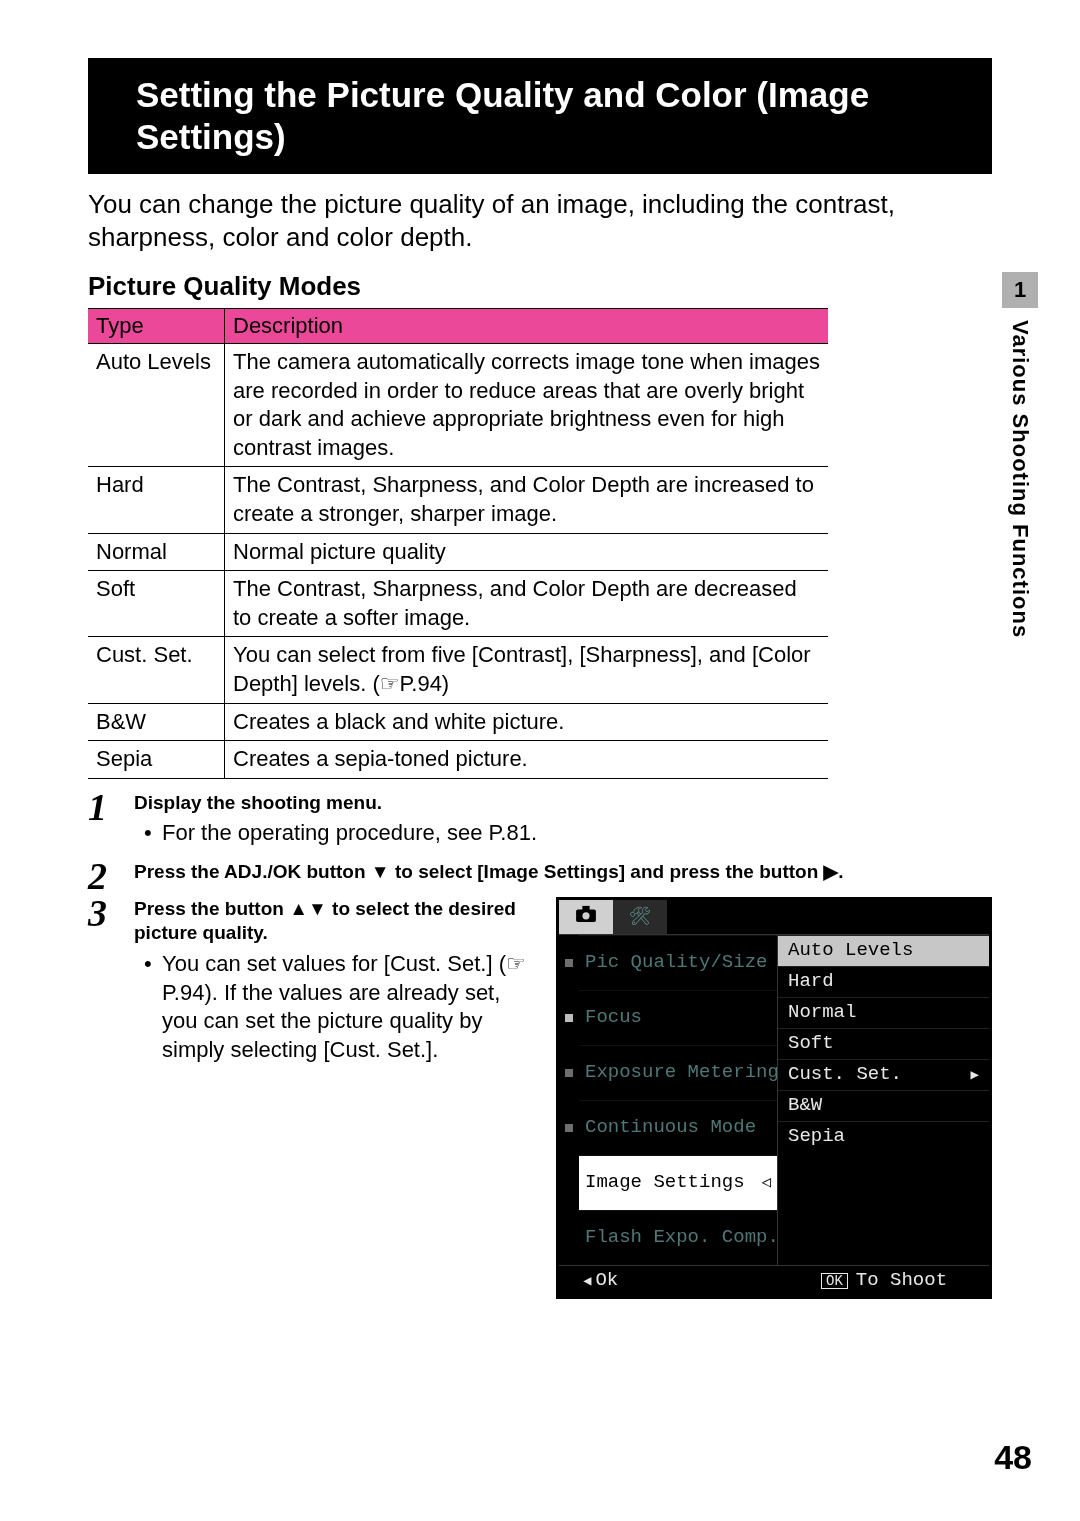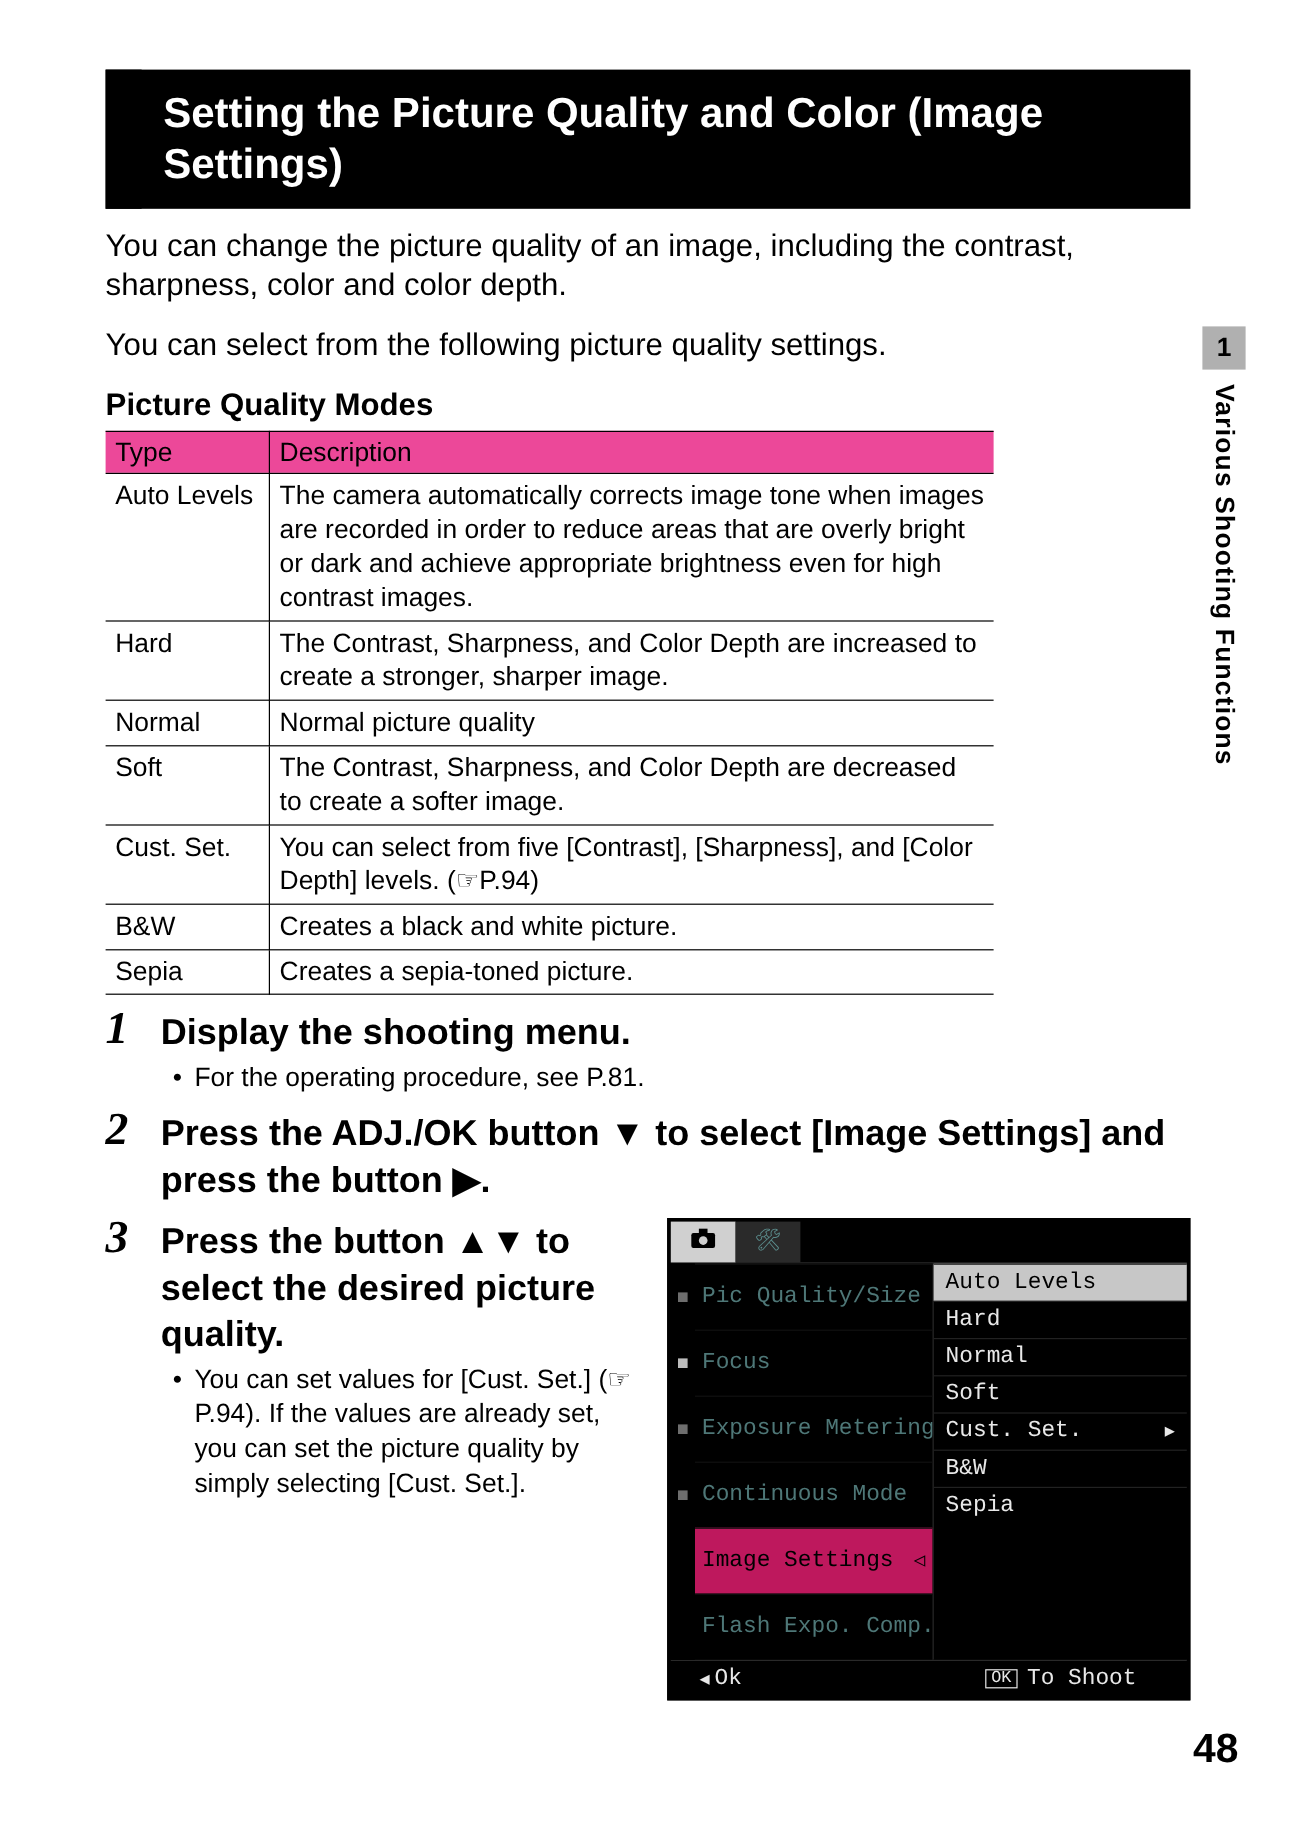--- a/index.html
+++ b/index.html
@@ -87,21 +87,21 @@
     position: absolute;
     left: 0;
     top: -6px;
     font-family: "Times New Roman", serif;
     font-style: italic;
     font-weight: bold;
     font-size: 38px;
   }
   .step-head {
     font-weight: bold;
-    font-size: 30px;
+    font-size: 19px;
     line-height: 1.3;
   }
   .step-body {
     font-size: 22px;
     margin-top: 4px;
   }
   .step-body .bullet {
     padding-left: 28px;
     position: relative;
     line-height: 1.3;
@@ -182,21 +182,21 @@
     height: 30px;
     padding: 12px 6px;
     display: flex;
     align-items: center;
     color: #4e7777;
     border-top: 1px solid #111;
     white-space: nowrap;
     overflow: hidden;
   }
   .lcd-left-item.selected {
-    background: #be185d;
+    background: #ffffff;
     color: #000;
     justify-content: space-between;
   }
   .lcd-right {
     flex: 1;
     background: #000;
     border-left: 1px solid #333;
   }
   .lcd-right-item {
     height: 30px;
@@ -278,21 +278,20 @@
   .tool-icon { color:#5b8d8d; font-size:18px; }
 </style>
 </head>
 <body>
 
 <div class="page">
 
   <div class="title-block">Setting the Picture Quality and Color (Image Settings)</div>
 
   <p class="intro">You can change the picture quality of an image, including the contrast, sharpness, color and color depth.</p>
-  <p class="intro">You can select from the following picture quality settings.</p>
 
   <div class="sub-head">Picture Quality Modes</div>
 
   <table class="modes">
     <thead>
       <tr>
         <th>Type</th>
         <th>Description</th>
       </tr>
     </thead>

